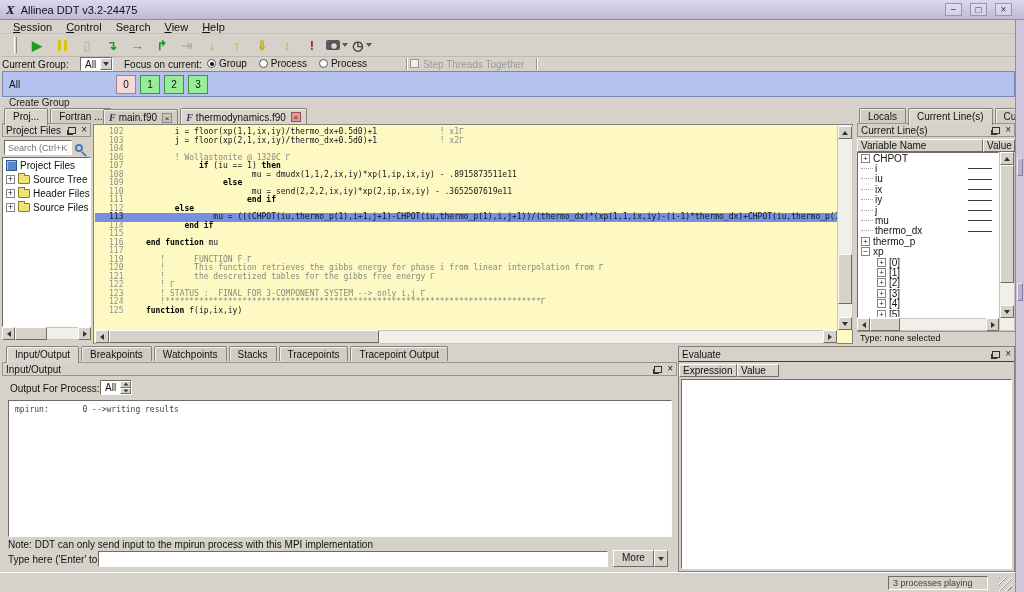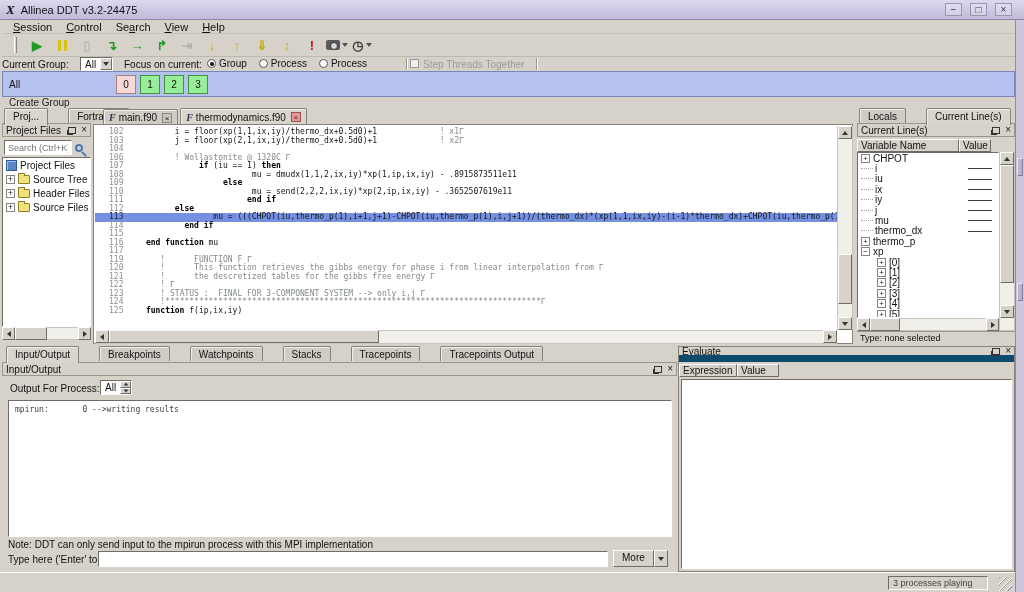--- a/index.html
+++ b/index.html
@@ -40,21 +40,21 @@
 .chk{width:9px;height:9px;border:1px solid #999;background:#eee;margin-right:3px}
 .dislabel{color:#9a9a9a}
 
 #grouprow{left:2px;top:71px;width:1013px;height:26px;background:#b5c2ee;border:1px solid #7b86b8;display:flex;align-items:center;padding-left:6px}
 #procboxes{position:absolute;left:113px;top:3px;display:flex;gap:4px}
 .pbox{width:20px;height:19px;text-align:center;font-size:10px;line-height:17px;border:1px solid}
 .pbox.playing{background:#98ee98;border-color:#3f9440}
 .pbox.paused{background:#f7d8d8;border-color:#ab7f7f}
 #creategroup{left:2px;top:97px;width:1013px;height:11px;font-size:10px;padding-left:7px;color:#222}
 
-.tab{position:relative;display:inline-block;padding:2px 8px 1px;font-size:10px;background:#cfccc4;border:1px solid #85827a;border-bottom:none;border-top-left-radius:2px;border-top-right-radius:2px;margin-right:20px;box-shadow:inset 1px 1px 0 #f1efe9;white-space:nowrap}
+.tab{position:relative;display:inline-block;padding:2px 8px 1px;font-size:10px;background:#cfccc4;border:1px solid #85827a;border-bottom:none;border-top-left-radius:2px;border-top-right-radius:2px;margin-right:2px;box-shadow:inset 1px 1px 0 #f1efe9;white-space:nowrap}
 .tab.active{background:#d8d5cd;padding-bottom:3px;z-index:2}
 
 .phdr{display:flex;align-items:center;font-size:10px;background:#d6d2ca;border:1px solid #9a968c;padding:0 3px}
 .phdr .ptitle{flex:1;white-space:nowrap;overflow:hidden}
 .pfloat{width:8px;height:7px;border:1px solid #333;box-shadow:-2px 2px 0 -1px #333;margin-right:5px;flex:none}
 .pclose{font-size:10px;line-height:8px;color:#222;flex:none}
 
 .trow{display:flex;align-items:center;height:14px;font-size:10px;white-space:nowrap;padding-left:3px}
 .expander{width:9px;height:9px;border:1px solid #848484;background:#fff;font-size:9px;line-height:7px;text-align:center;color:#222;margin-right:3px;flex:none}
 .nox{width:12px;flex:none;border-top:1px dotted #aaa;margin-right:2px;height:0}
@@ -65,21 +65,21 @@
 .mag::after{content:'';position:absolute;width:6px;height:2px;background:#4a7ab5;transform:rotate(45deg);left:4px;top:7px}
 
 .sbtn{position:absolute;background:#d6d2ca;border:1px solid;border-color:#fdfdfd #6f6c66 #6f6c66 #fdfdfd;display:flex;align-items:center;justify-content:center}
 .strack{position:absolute;background:#f1efe9;border:1px solid #c9c5bc}
 .sthumb{position:absolute;background:#d6d2ca;border:1px solid;border-color:#fdfdfd #6f6c66 #6f6c66 #fdfdfd}
 .tri-l{width:0;height:0;border-top:3px solid transparent;border-bottom:3px solid transparent;border-right:4px solid #333}
 .tri-r{width:0;height:0;border-top:3px solid transparent;border-bottom:3px solid transparent;border-left:4px solid #333}
 .tri-u{width:0;height:0;border-left:3px solid transparent;border-right:3px solid transparent;border-bottom:4px solid #333}
 .tri-d{width:0;height:0;border-left:3px solid transparent;border-right:3px solid transparent;border-top:4px solid #333}
 
-#codewrap{left:93px;top:124px;width:760px;height:220px;border:1px solid #85827a;background:#ffffff}
+#codewrap{left:93px;top:124px;width:760px;height:220px;border:1px solid #85827a;background:#fef9c3}
 #code{position:absolute;left:1px;top:1px;width:742px;height:204px;overflow:hidden;font-family:"DejaVu Sans Mono",monospace;font-size:8px;line-height:8.5px;padding-top:2px}
 .cl{white-space:pre;height:8.5px}
 .cl .ln{display:inline-block;width:22px;padding-left:14px;color:#8f8f8f}
 .cl .ct{white-space:pre;color:#15151a}
 .cl .ct b{font-weight:bold;color:#000}
 .cm{color:#838b83}
 .cl.hl{background:#7590e0}
 .cl.hl .ln{color:#20243c}
 
 .etab{position:absolute;display:flex;align-items:center;height:16px;padding:0 5px;font-size:10px;background:#cfccc4;border:1px solid #85827a;border-bottom:none;border-top-left-radius:2px;border-top-right-radius:2px;box-shadow:inset 1px 1px 0 #f1efe9;white-space:nowrap}
@@ -322,21 +322,21 @@
   </div>
 </div>
 
 <div class="abs" id="localstabs" style="left:859px;top:108px;height:15px;white-space:nowrap"><span class="tab">Locals</span><span class="tab active">Current Line(s)</span><span class="tab">Current Stack</span></div>
 <div class="phdr abs" style="left:857px;top:123px;width:158px;height:14px">
   <span class="ptitle">Current Line(s)</span>
   <span class="pfloat"></span>
   <span class="pclose">×</span>
 </div>
 <div class="gridhdr abs" style="left:857px;top:139px;width:158px">
-  <span class="gcell" style="width:102px">Variable Name</span>
+  <span class="gcell" style="width:126px">Variable Name</span>
   <span class="gcell" style="width:32px">
       <span>Value</span>
       <span class="tri-u" style="margin-left:2px;transform:scale(.8)"></span>
     </span>
 </div>
 <div class="sunken abs" style="left:857px;top:152px;width:142px;height:166px;overflow:hidden" id="varrows">
     <div class="vrow" style="padding-left: 3px;">
       <span class="expander">+</span>
       <span>CHPOT</span>
     </div>
@@ -423,21 +423,21 @@
   <span class="sbtn" style="left:0;top:0;width:13px;height:13px">
       <span class="tri-l"></span>
     </span>
   <span class="sthumb" style="left:13px;top:0;width:30px;height:13px"></span>
   <span class="sbtn" style="left:129px;top:0;width:13px;height:13px">
       <span class="tri-r"></span>
     </span>
 </div>
 <div class="abs" style="left:857px;top:331px;width:158px;height:13px;font-size:9px;padding:1px 3px;border-top:1px solid #9a968c">Type: none selected</div>
 
-<div class="abs" id="iotabs" style="left:6px;top:346px;height:16px;white-space:nowrap"><span class="tab active">Input/Output</span><span class="tab">Breakpoints</span><span class="tab">Watchpoints</span><span class="tab">Stacks</span><span class="tab">Tracepoints</span><span class="tab">Tracepoints Output</span></div>
+<div class="abs" id="iotabs" style="left:6px;top:346px;height:16px;white-space:nowrap"><span class="tab active">Input/Output</span><span class="tab">Breakpoints</span><span class="tab">Watchpoints</span><span class="tab">Stacks</span><span class="tab">Tracepoints</span><span class="tab">Tracepoint Output</span></div>
 <div class="phdr abs" style="left:2px;top:362px;width:675px;height:14px">
   <span class="ptitle">Input/Output</span>
   <span class="pfloat"></span>
   <span class="pclose">×</span>
 </div>
 <span class="iolabel abs" style="left:10px;top:383px">Output For Process:</span>
 <div class="spin abs" style="left:100px;top:380px">
   <span class="sval">All</span>
   <span class="spincol">
     <span class="cbtn">
@@ -455,21 +455,21 @@
 <span class="iolabel abs" style="left:8px;top:554px">Type here ('Enter' to send):</span>
 <input class="txt abs" style="left: 98px; top: 551px; width: 510px;" value="">
 <div class="morebtn abs" style="left:613px;top:550px">
   <span class="mmain">More</span>
   <span class="mdrop">
       <span class="caret"></span>
     </span>
 </div>
 
 <div class="abs" style="left:678px;top:346px;width:337px;height:226px;border:1px solid #85827a;background:#d6d2ca">
-  <div class="phdr" style="height:15px;border:none;border-bottom:7px solid #0c4a6e">
+  <div class="phdr" style="height:15px;border:none;border-bottom:1px solid #0c4a6e">
     <span class="ptitle">Evaluate</span>
     <span class="pfloat"></span>
     <span class="pclose">×</span>
   </div>
   <div class="gridhdr" style="margin-top:2px">
     <span class="gcell" style="width:58px">Expression</span>
     <span class="gcell" style="width:42px">Value</span>
   </div>
   <div class="sunken" style="position:absolute;left:2px;top:32px;width:331px;height:190px"></div>
 </div>

